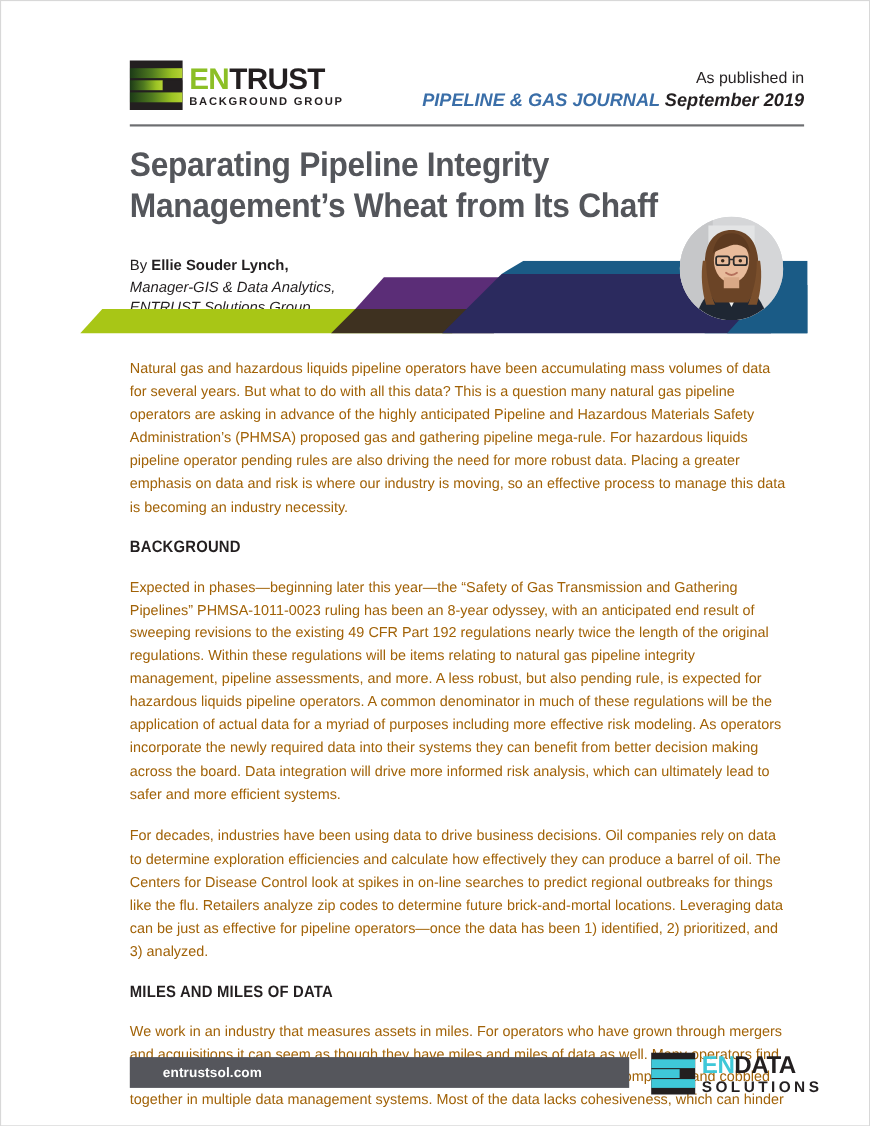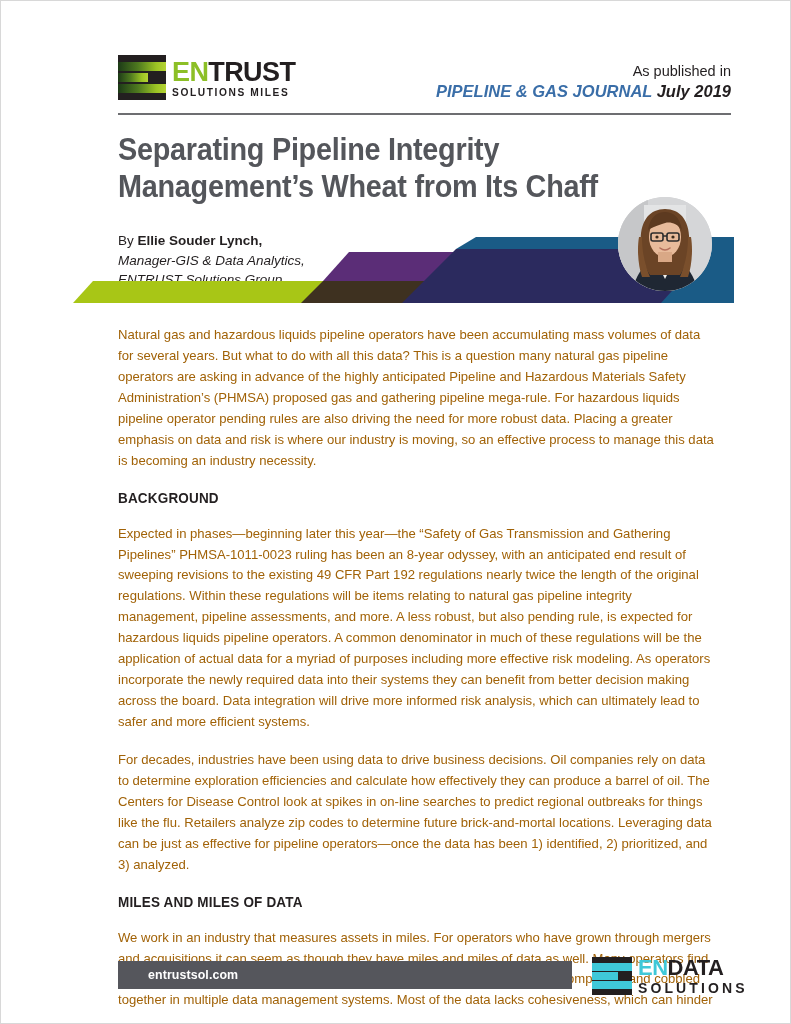--- a/index.html
+++ b/index.html
@@ -264,29 +264,29 @@
       <div class="logo-mark">
         <div class="bar bar1"></div>
         <div class="bar bar2"></div>
         <div class="bar bar3"></div>
         <div class="notch"></div>
       </div>
       <div class="logo-wordmark">
         <div class="logo-word-main">
           <span class="w-en">EN</span><span class="w-rest">TRUST</span>
         </div>
-        <div class="logo-word-sub">SOLUTIONS MILES</div>
+        <div class="logo-word-sub">BACKGROUND GROUP</div>
       </div>
     </div>
 
     <div class="published">
       <div class="pub-line1">As published in</div>
       <div class="pub-line2">
         <span class="pub-journal">PIPELINE &amp; GAS JOURNAL</span>
-        <span class="pub-date">July 2019</span>
+        <span class="pub-date">September 2019</span>
       </div>
     </div>
 
   </div>
 
   <div class="header-rule"></div>
 
   <h1 class="title">
     <span>Separating Pipeline Integrity</span><br>
     <span>Management’s Wheat from Its Chaff</span>

